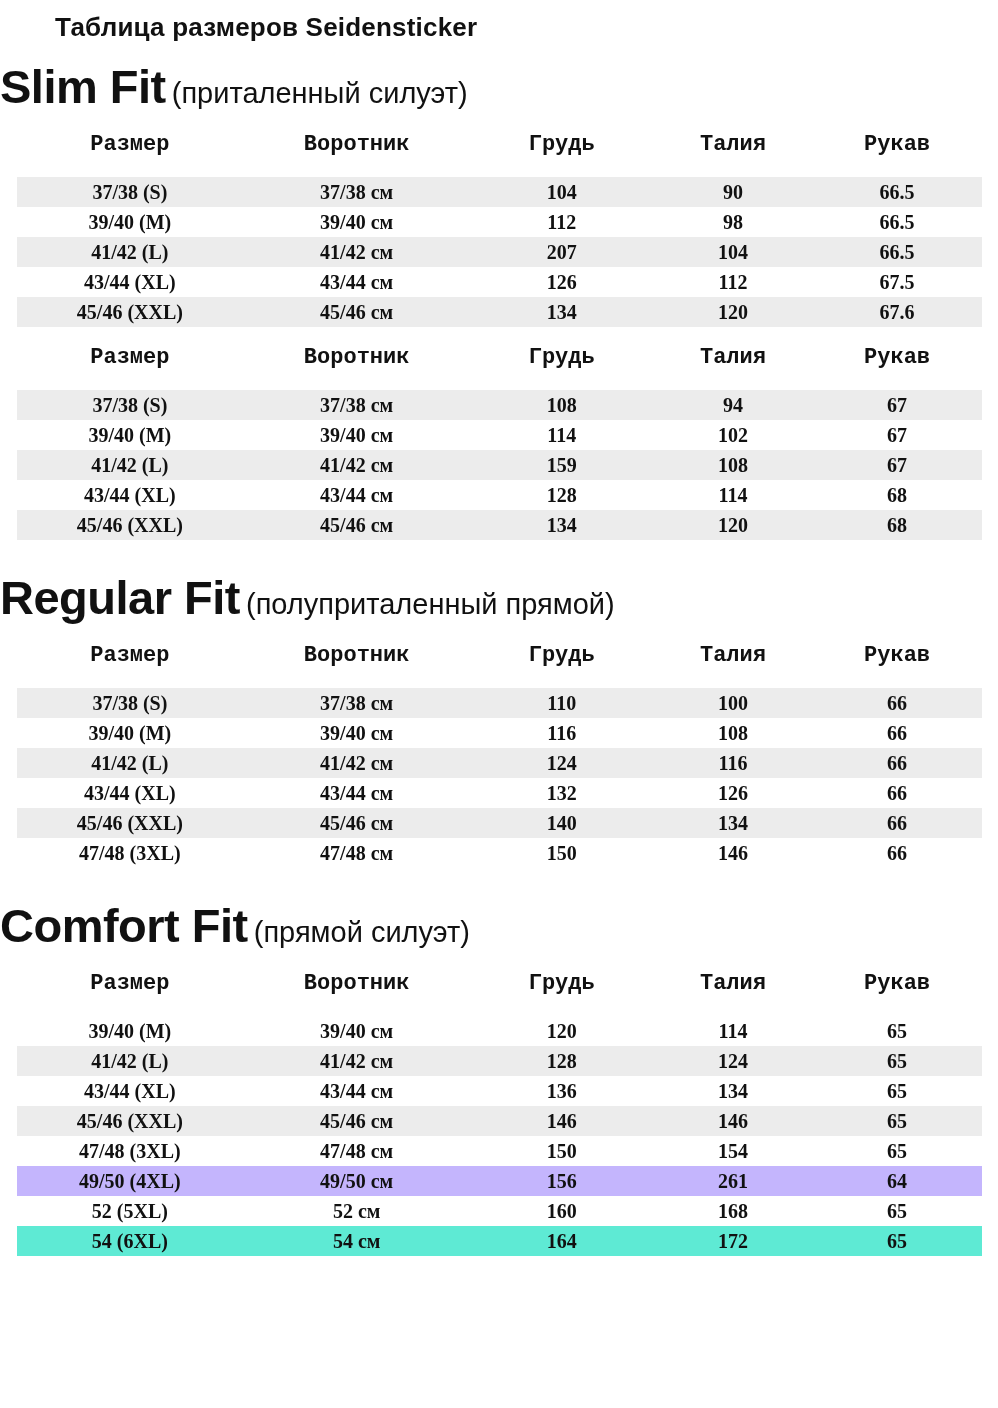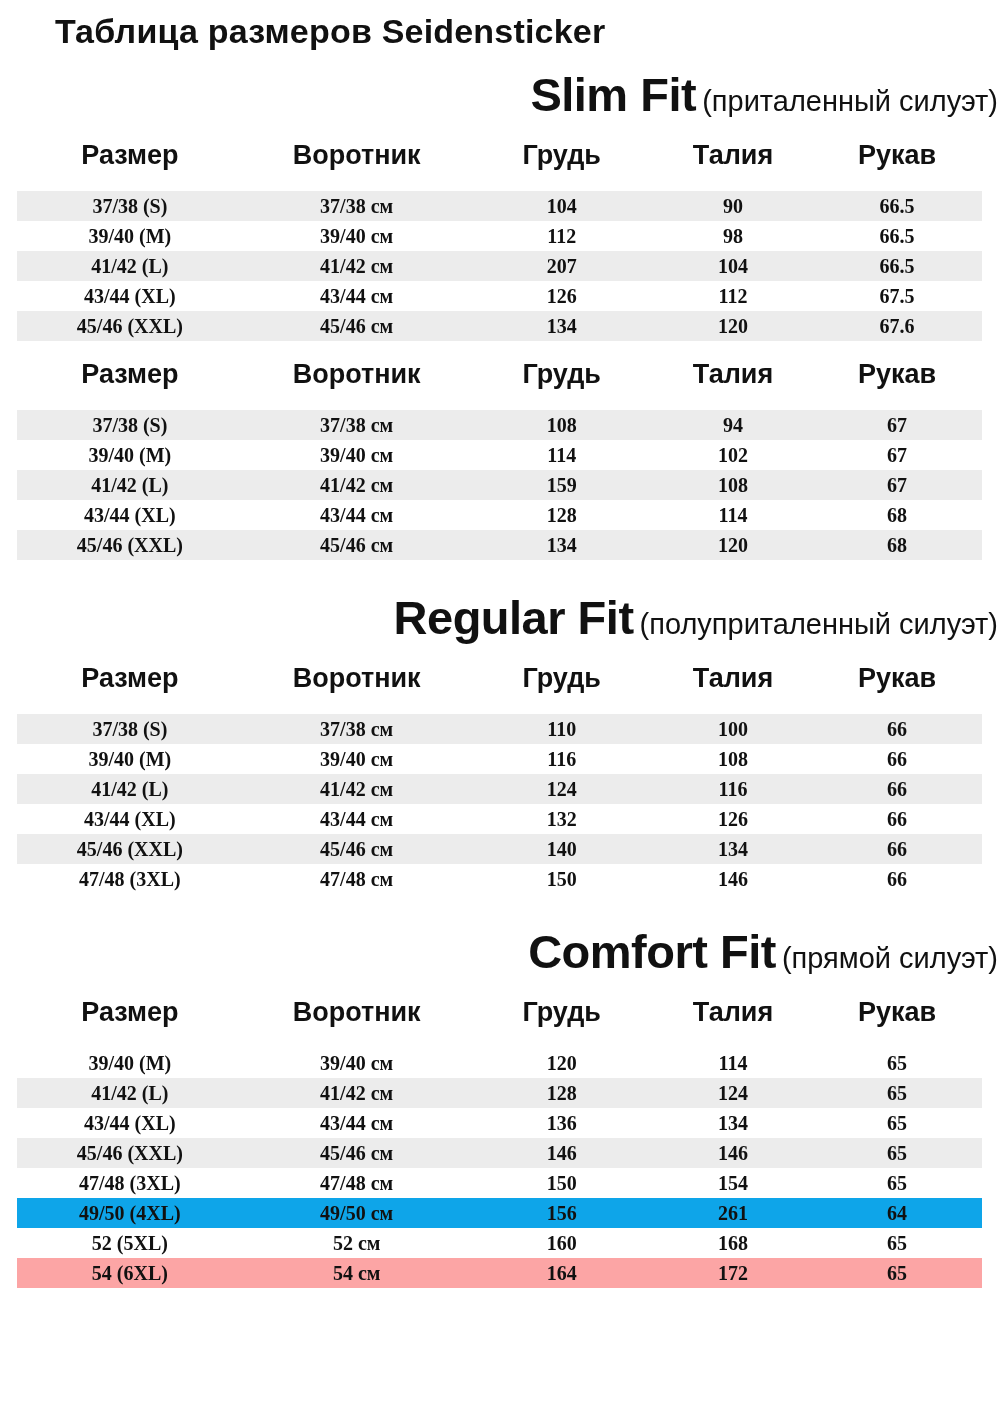--- a/index.html
+++ b/index.html
@@ -8,28 +8,28 @@
     background: #ffffff;
     color: #111111;
     font-family: "Liberation Sans", sans-serif;
   }
   body {
     width: 998px;
     min-height: 1408px;
     overflow: hidden;
   }
   .page-title {
-    font-size: 34px;
+    font-size: 26px;
     font-weight: 700;
     margin: 12px 0 0 55px;
     letter-spacing: 0.2px;
   }
   .fit-section { margin: 0; }
   .section-title {
-    text-align: right;
+    text-align: left;
     margin: 30px 0 0 0;
     white-space: nowrap;
   }
   .fit-section:first-child .section-title { margin-top: 16px; }
   .fit-name {
     font-size: 47px;
     font-weight: 700;
     letter-spacing: -0.5px;
   }
   .fit-subtitle {
@@ -42,22 +42,22 @@
     margin: 4px auto 0 auto;
     border-collapse: collapse;
     table-layout: fixed;
   }
   table.size-table col.c1 { width: 23.5%; }
   table.size-table col.c2 { width: 23.5%; }
   table.size-table col.c3 { width: 19%; }
   table.size-table col.c4 { width: 16.5%; }
   table.size-table col.c5 { width: 17.5%; }
   table.size-table th {
-    font-family: Liberation Sans, sans-serif;
-    font-size: 27px;
+    font-family: Liberation Mono, monospace;
+    font-size: 22px;
     font-weight: 700;
     text-align: center;
     padding: 14px 0 20px 0;
   }
   table.size-table td {
     font-family: "Liberation Serif", serif;
     font-size: 20px;
     font-weight: 700;
     text-align: center;
     height: 30px;
@@ -180,21 +180,21 @@
               <td>45/46 (XXL)</td>
               <td>45/46 см</td>
               <td>134</td>
               <td>120</td>
               <td>68</td>
             </tr>
           </tbody>
         </table>
       </section>
       <section class="fit-section">
-        <div class="section-title"><span class="fit-name">Regular Fit</span><span class="fit-subtitle">(полуприталенный силуэт)</span></div>
+        <div class="section-title"><span class="fit-name">Regular Fit</span><span class="fit-subtitle">(полуприталенный прямой)</span></div>
         <table class="size-table">
           <colgroup>
             <col class="c1">
             <col class="c2">
             <col class="c3">
             <col class="c4">
             <col class="c5">
           </colgroup>
           <thead>
             <tr>
@@ -299,35 +299,35 @@
               <td>146</td>
               <td>65</td>
             </tr>
             <tr>
               <td>47/48 (3XL)</td>
               <td>47/48 см</td>
               <td>150</td>
               <td>154</td>
               <td>65</td>
             </tr>
-            <tr style="background: #0ea5e9;">
+            <tr style="background: #c4b5fd;">
               <td>49/50 (4XL)</td>
               <td>49/50 см</td>
               <td>156</td>
               <td>261</td>
               <td>64</td>
             </tr>
             <tr>
               <td>52 (5XL)</td>
               <td>52 см</td>
               <td>160</td>
               <td>168</td>
               <td>65</td>
             </tr>
-            <tr style="background: #fca5a5;">
+            <tr style="background: #5eead4;">
               <td>54 (6XL)</td>
               <td>54 см</td>
               <td>164</td>
               <td>172</td>
               <td>65</td>
             </tr>
           </tbody>
         </table>
       </section>
     </div>

